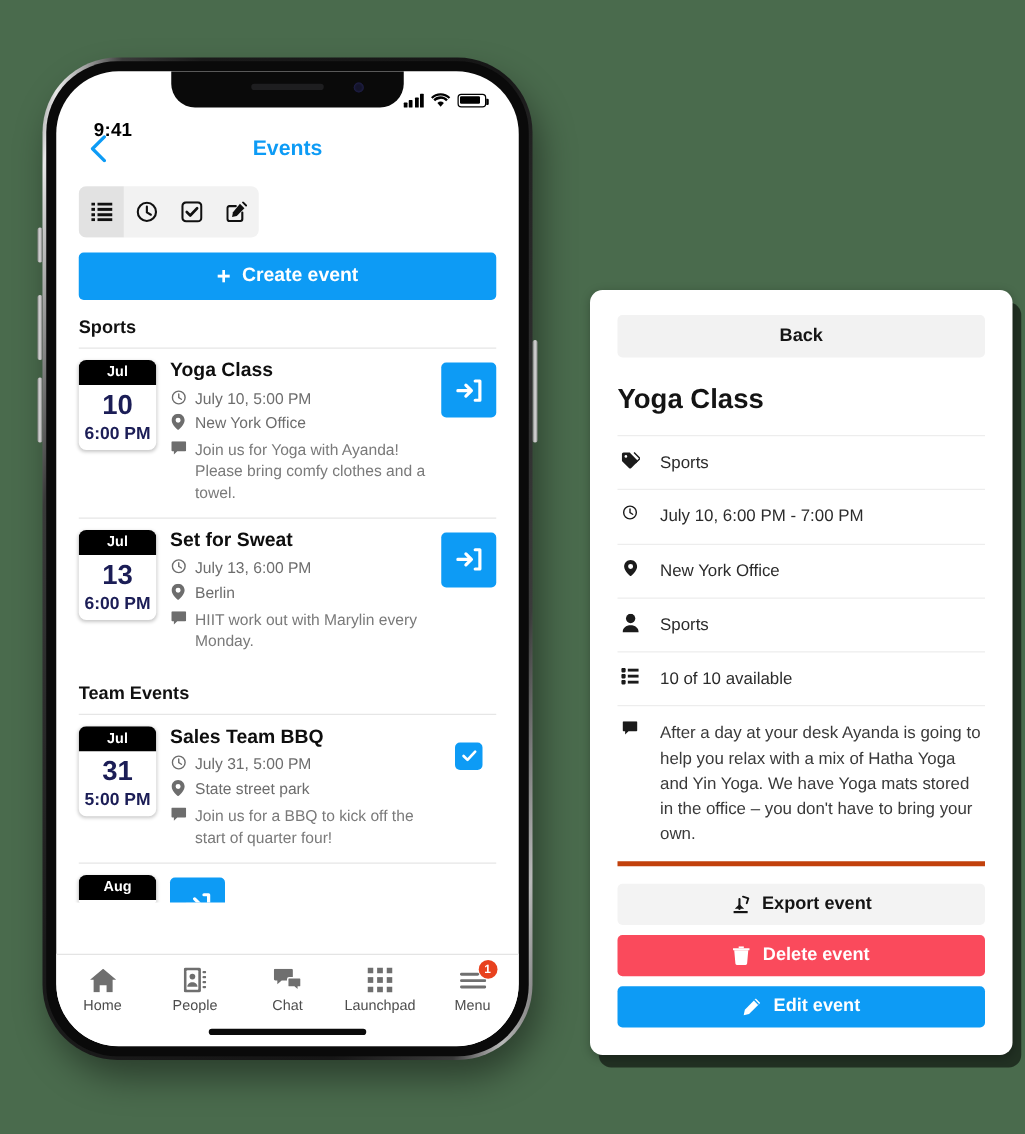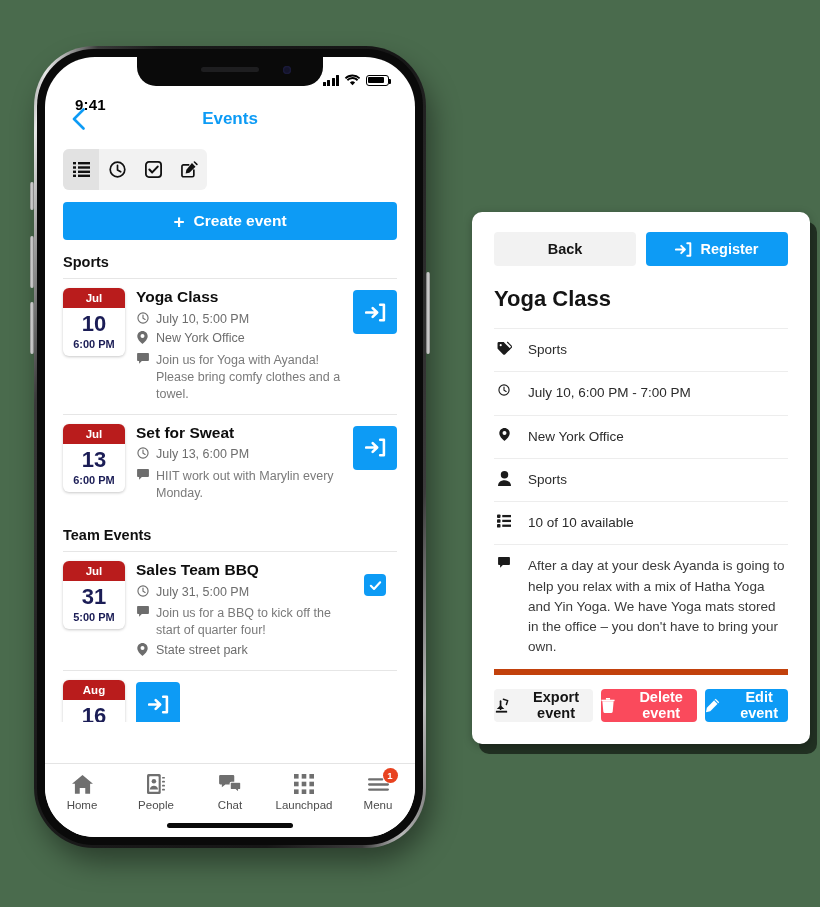--- a/index.html
+++ b/index.html
@@ -114,25 +114,25 @@
   }
   .evrow {
     display: flex; gap: 11px; padding: 9px 0 10px 0; border-top: 1px solid #e6e6e6;
     align-items: flex-start;
   }
   .datebox {
     width: 62px; flex: 0 0 62px; border-radius: 6px; overflow: hidden; background: #fff;
     box-shadow: 0 1px 3px rgba(0,0,0,.22); text-align: center;
   }
   .db-mon {
-    background: #b91c1c; color: #fff; font-size: 11.5px; font-weight: bold;
+    background: #000000; color: #fff; font-size: 11.5px; font-weight: bold;
     padding: 4px 0 4px 0;
   }
   .db-day { font-size: 22px; font-weight: bold; color: #1b1d56; padding: 3px 0 1px 0; }
-  .db-time { font-size: 11px; font-weight: bold; color: #1b1d56; padding: 0 0 6px 0; }
+  .db-time { font-size: 14px; font-weight: bold; color: #1b1d56; padding: 0 0 6px 0; }
   .evmain { flex: 1; min-width: 0; }
   .ev-title { font-size: 15.5px; font-weight: bold; color: #0e0e0e; margin-bottom: 3px; }
   .ev-meta {
     display: flex; align-items: flex-start; gap: 7px; font-size: 12.5px;
     color: #6d6d6d; padding: 1.5px 0; line-height: 1.35;
   }
   .ev-meta .mi { flex: 0 0 13px; width: 13px; display:flex; align-items:center;
     justify-content:center; margin-top: 1px; color: #6d6d6d; }
   .ev-meta.desc { color: #7a7a7a; padding-top: 3px; }
   .ev-action { flex: 0 0 auto; padding-top: 2px; }
@@ -163,21 +163,21 @@
     font-weight: bold; display: flex; align-items: center; justify-content: center;
     padding: 0 3px;
   }
   .homebar {
     position: absolute; left: 50%; transform: translateX(-50%); bottom: 9px;
     width: 126px; height: 5px; border-radius: 3px; background: #0a0a0a; z-index: 20;
   }
 
   
   .card {
-    position: absolute; left: 472px; top: 212px; width: 338px; border-radius: 10px;
+    position: absolute; left: 472px; top: 232px; width: 338px; border-radius: 10px;
     background: #fff; padding: 20px 22px 22px 22px;
     box-shadow: 7px 10px 0 rgba(0,0,0,.55), 0 2px 8px rgba(0,0,0,.25);
   }
   .card-top { display: flex; gap: 10px; }
   .back-btn {
     flex: 1; height: 34px; background: #f2f2f2; border: none; border-radius: 4px;
     font-size: 14.5px; font-weight: bold; color: #151515; cursor: pointer;
     font-family: "Liberation Sans", sans-serif;
   }
   .reg-btn {
@@ -188,22 +188,22 @@
   }
   .card-title { font-size: 22px; font-weight: bold; color: #141414; padding: 20px 0 16px 0; }
   .drow {
     display: flex; gap: 16px; align-items: flex-start; border-top: 1px solid #ededed;
     padding: 11px 2px;
   }
   .drow .di { flex: 0 0 16px; width: 16px; display: flex; align-items: center;
     justify-content: center; color: #1b1b1b; margin-top: 1px; }
   .drow .dv { font-size: 13.5px; color: #2b2b2b; line-height: 1.5; }
   .drow.desc .dv { color: #3a3a3a; }
-  .card-actions { border-top: 6px solid #c2410c; padding-top: 14px; display: flex;
-    gap: 8px; }
+  .card-actions { border-top: 4px solid #c2410c; padding-top: 14px; display: flex;
+    flex-direction: column; gap: 8px; }
   .act {
     height: 33px; border: none; border-radius: 4px; font-size: 14.5px; font-weight: bold;
     cursor: pointer; display: flex; align-items: center; justify-content: center; gap: 10px;
     font-family: "Liberation Sans", sans-serif;
   }
   .act.export { background: #f3f3f3; color: #141414; }
   .act.edit { background: #0d9bf5; color: #fff; }
   .act.del { background: #fa4a5c; color: #fff; }
 </style>
 </head>
@@ -355,20 +355,28 @@
                   <div class="ev-title">Set for Sweat</div>
                   <div class="ev-meta">
                     <span class="mi">
                       <svg width="12" height="12" viewBox="0 0 17 17">
                         <circle cx="8.5" cy="8.5" r="7.2" fill="none" stroke="currentColor" stroke-width="1.6"></circle>
                         <path d="M8.5 4.4v4.3l3 1.8" stroke="currentColor" stroke-width="1.6" fill="none" stroke-linecap="round"></path>
                       </svg>
                     </span>
                     <span>July 13, 6:00 PM</span>
                   </div>
+                  <div class="ev-meta">
+                    <span class="mi">
+                      <svg width="11" height="13" viewBox="0 0 12 15">
+                        <path d="M6 0C2.7 0 0 2.7 0 6c0 4.4 6 9 6 9s6-4.6 6-9c0-3.3-2.7-6-6-6zm0 8.2A2.3 2.3 0 1 1 6 3.6a2.3 2.3 0 0 1 0 4.6z" fill="currentColor"></path>
+                      </svg>
+                    </span>
+                    <span>Berlin</span>
+                  </div>
                   <div class="ev-meta desc">
                     <span class="mi">
                       <svg width="12" height="11" viewBox="0 0 14 13">
                         <path d="M1 0h12a1 1 0 0 1 1 1v7.4a1 1 0 0 1-1 1H5.6L2.4 12.6V9.4H1a1 1 0 0 1-1-1V1a1 1 0 0 1 1-1z" fill="currentColor"></path>
                       </svg>
                     </span>
                     <span>HIIT work out with Marylin every Monday.</span>
                   </div>
                 </div>
                 <div class="ev-action">
@@ -391,35 +399,35 @@
                   <div class="ev-title">Sales Team BBQ</div>
                   <div class="ev-meta">
                     <span class="mi">
                       <svg width="12" height="12" viewBox="0 0 17 17">
                         <circle cx="8.5" cy="8.5" r="7.2" fill="none" stroke="currentColor" stroke-width="1.6"></circle>
                         <path d="M8.5 4.4v4.3l3 1.8" stroke="currentColor" stroke-width="1.6" fill="none" stroke-linecap="round"></path>
                       </svg>
                     </span>
                     <span>July 31, 5:00 PM</span>
                   </div>
+                  <div class="ev-meta">
+                    <span class="mi">
+                      <svg width="11" height="13" viewBox="0 0 12 15">
+                        <path d="M6 0C2.7 0 0 2.7 0 6c0 4.4 6 9 6 9s6-4.6 6-9c0-3.3-2.7-6-6-6zm0 8.2A2.3 2.3 0 1 1 6 3.6a2.3 2.3 0 0 1 0 4.6z" fill="currentColor"></path>
+                      </svg>
+                    </span>
+                    <span>State street park</span>
+                  </div>
                   <div class="ev-meta desc">
                     <span class="mi">
                       <svg width="12" height="11" viewBox="0 0 14 13">
                         <path d="M1 0h12a1 1 0 0 1 1 1v7.4a1 1 0 0 1-1 1H5.6L2.4 12.6V9.4H1a1 1 0 0 1-1-1V1a1 1 0 0 1 1-1z" fill="currentColor"></path>
                       </svg>
                     </span>
                     <span>Join us for a BBQ to kick off the start of quarter four!</span>
-                  </div>
-                  <div class="ev-meta">
-                    <span class="mi">
-                      <svg width="11" height="13" viewBox="0 0 12 15">
-                        <path d="M6 0C2.7 0 0 2.7 0 6c0 4.4 6 9 6 9s6-4.6 6-9c0-3.3-2.7-6-6-6zm0 8.2A2.3 2.3 0 1 1 6 3.6a2.3 2.3 0 0 1 0 4.6z" fill="currentColor"></path>
-                      </svg>
-                    </span>
-                    <span>State street park</span>
                   </div>
                 </div>
                 <div class="ev-action">
                   <button class="chk-btn">
                     <svg width="13" height="13" viewBox="0 0 14 14">
                       <path d="M2 7.3 5.4 10.7 12 3.6" stroke="#fff" stroke-width="2.3" fill="none" stroke-linecap="round" stroke-linejoin="round"></path>
                     </svg>
                   </button>
                 </div>
               </div>
@@ -509,27 +517,20 @@
           <div class="homebar"></div>
 
         </div>
       </div>
     </div>
   </div>
 
   <div class="card">
     <div class="card-top">
       <button class="back-btn">Back</button>
-      <button class="reg-btn">
-        <svg width="17" height="17" viewBox="0 0 18 18">
-          <path d="M1 9h8.6M6.6 5.2 10.4 9l-3.8 3.8" stroke="#fff" stroke-width="2.1" fill="none" stroke-linecap="round" stroke-linejoin="round"></path>
-          <path d="M13 2.4h3.2v13.2H13" stroke="#fff" stroke-width="2.1" fill="none" stroke-linecap="round" stroke-linejoin="round"></path>
-        </svg>
-        <span>Register</span>
-      </button>
     </div>
 
     <div class="card-title">Yoga Class</div>
 
     <div id="card-rows">
         <div class="drow">
           <span class="di">
             <svg width="15" height="15" viewBox="0 0 17 16">
               <path d="M7.6.6H2.1A1.5 1.5 0 0 0 .6 2.1v5.5c0 .4.2.8.4 1.1l6 6a1.5 1.5 0 0 0 2.1 0l5.2-5.2a1.5 1.5 0 0 0 0-2.1l-6-6a1.5 1.5 0 0 0-.7-.8z" fill="currentColor"></path>
               <path d="M11.6.6 17 6l-4.2 4.2" fill="none" stroke="currentColor" stroke-width="1.3"></path>

